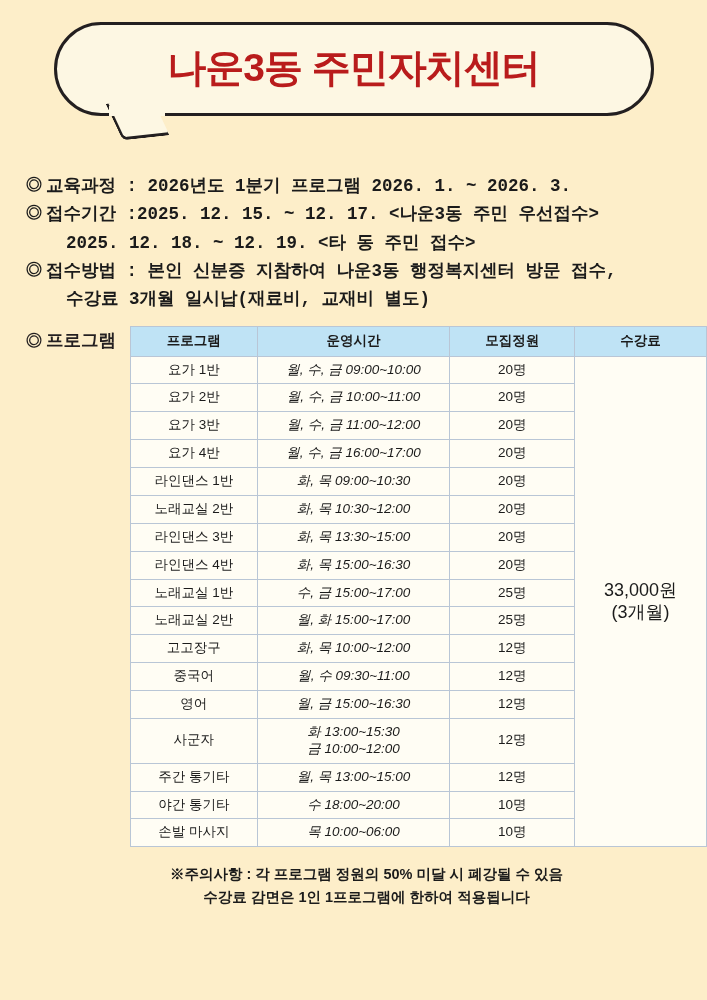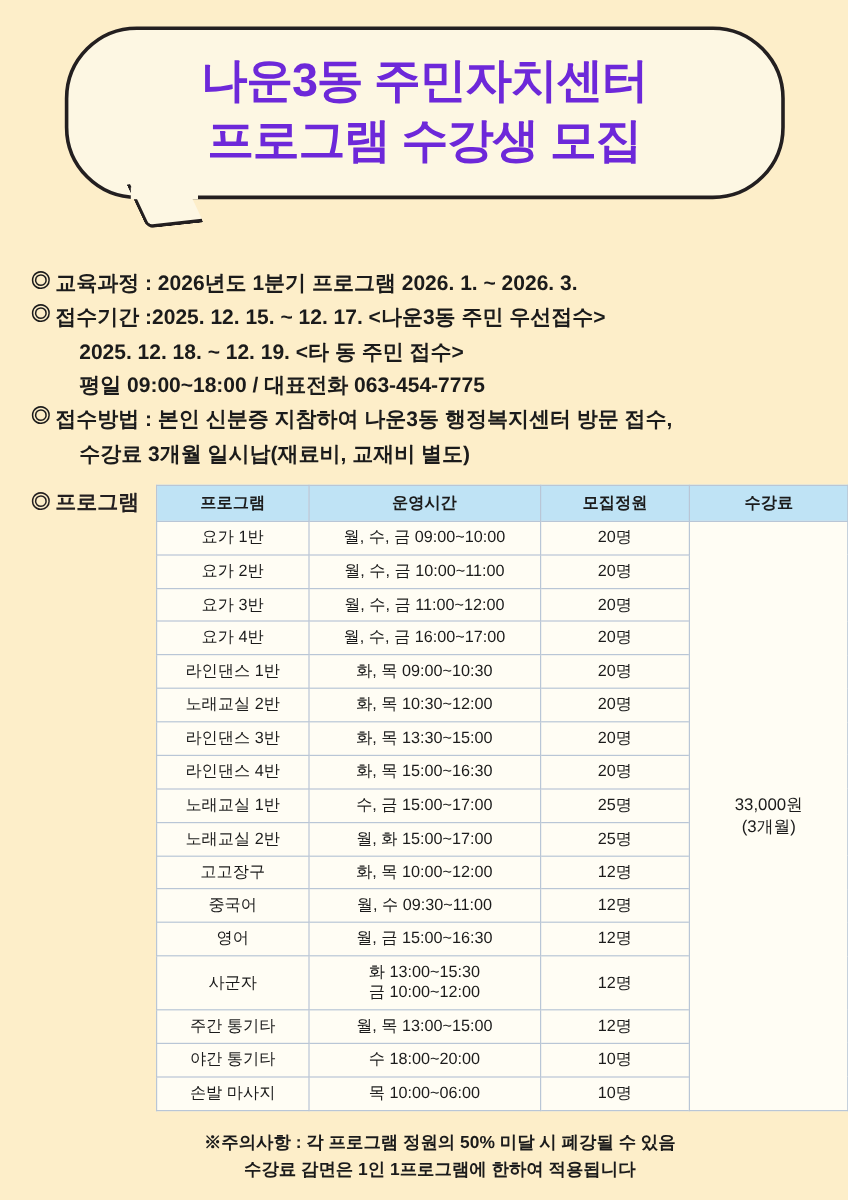--- a/index.html
+++ b/index.html
@@ -28,21 +28,21 @@
     border-radius: 60px;
     padding: 18px 10px 20px 10px;
     text-align: center;
     position: relative;
   }
   .bubble-line {
     font-size: 39px;
     font-weight: bold;
     letter-spacing: -1px;
     line-height: 1.28;
-    color: #6d28d9;
+    color: #b91c1c;
     white-space: nowrap;
   }
   .bubble-tail {
     position: absolute;
     left: 56px;
     bottom: -25px;
     width: 46px;
     height: 34px;
     background: #fdf7e3;
     border-left: 3px solid #231f20;
@@ -72,20 +72,21 @@
     align-items: flex-start;
   }
   .bullet {
     width: 20px;
     flex: 0 0 20px;
     font-size: 16px;
     line-height: 1.62;
   }
   .info-text {
     flex: 1;
+    font-family: Liberation Mono, monospace;
   }
   .indent {
     padding-left: 20px;
   }
 
   
   .program-section {
     display: flex;
     align-items: flex-start;
     margin: 12px 0 0 26px;
@@ -118,66 +119,61 @@
     font-weight: bold;
     font-size: 13.5px;
     padding: 6px 4px;
   }
   .col-name  { width: 88px; }
   .col-time  { width: 154px; }
   .col-quota { width: 86px; }
   .col-fee   { width: 92px; }
   td.fee-cell {
     color: #4a4a4a;
-    font-size: 14px;
+    font-size: 18px;
     line-height: 1.3;
   }
-  td.two-line { line-height: 1.25; }
+  td.two-line { line-height: 1.25; font-style: italic; }
 
   
   .notes {
     margin: 16px 0 0 0;
     text-align: center;
     font-size: 14.5px;
     font-weight: bold;
     line-height: 1.55;
     color: #1b1b1b;
   }
   .notes div { white-space: nowrap; padding-left: 26px; }
 </style>
 </head>
 <body>
 
 <div class="title-wrap">
   <div class="bubble">
     <div class="bubble-line">나운3동 주민자치센터</div>
-    <div class="bubble-line">프로그램 수강생 모집</div>
     <div class="bubble-tail"></div>
     <div class="bubble-tail-cover"></div>
   </div>
 </div>
 
 <div class="info">
 
   <div class="info-row">
     <span class="bullet">◎</span>
     <span class="info-text">교육과정 : 2026년도 1분기 프로그램 2026. 1. ~ 2026. 3.</span>
   </div>
 
   <div class="info-row">
     <span class="bullet">◎</span>
     <span class="info-text">접수기간 :2025. 12. 15. ~ 12. 17. &lt;나운3동 주민 우선접수&gt;</span>
   </div>
   <div class="info-row">
     <span class="bullet"></span>
     <span class="info-text indent">2025. 12. 18. ~ 12. 19. &lt;타 동 주민 접수&gt;</span>
-  </div>
-  <div class="info-row">
-    <span class="bullet"></span>
-    <span class="info-text indent">평일 09:00~18:00 / 대표전화 063-454-7775</span>
   </div>
 
   <div class="info-row">
     <span class="bullet">◎</span>
     <span class="info-text">접수방법 : 본인 신분증 지참하여 나운3동 행정복지센터 방문 접수,</span>
   </div>
   <div class="info-row">
     <span class="bullet"></span>
     <span class="info-text indent">수강료 3개월 일시납(재료비, 교재비 별도)</span>
   </div>

